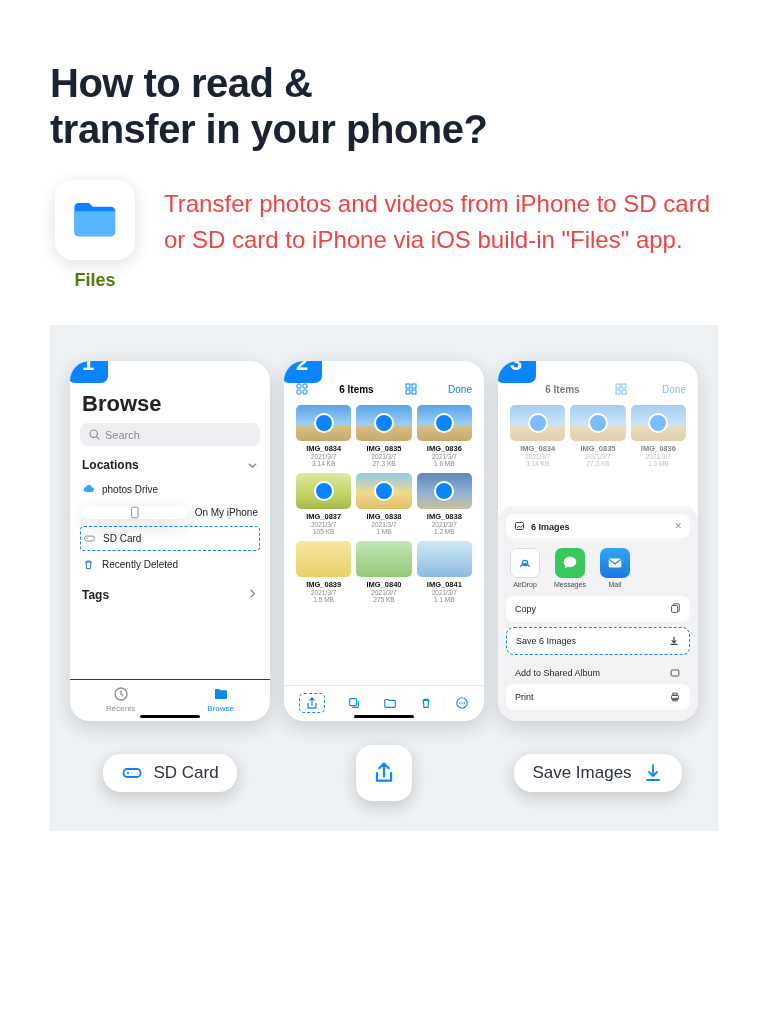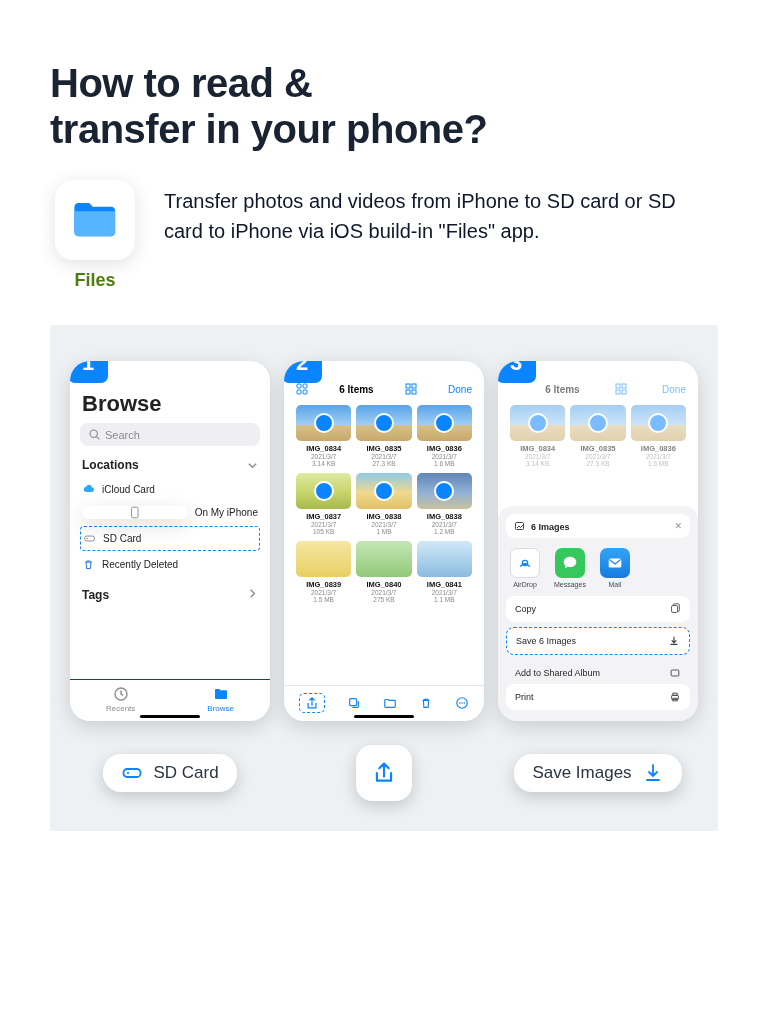--- a/index.html
+++ b/index.html
@@ -4,21 +4,21 @@
 <style>
   * { box-sizing: border-box; margin: 0; padding: 0; font-family: -apple-system, "Helvetica Neue", Arial, sans-serif; }
   body { width:768px; height:1024px; background:#fff; overflow:hidden; }
   .page { padding:60px 50px 40px 50px; }
   h1 { font-size:40px; font-weight:800; color:#1a2332; line-height:1.15; letter-spacing:-0.5px;}
   .intro-row { display:flex; align-items:flex-start; gap:24px; margin-top:28px;}
   .files-icon-block { text-align:center; width:90px;}
   .files-icon { width:80px; height:80px; border-radius:18px; background:#fff; box-shadow:0 4px 18px rgba(0,0,0,.12); display:flex; align-items:center; justify-content:center; margin:0 auto;}
   .files-icon svg{width:52px;height:52px;}
   .files-label { margin-top:10px; font-weight:700; font-size:18px; color:#4d7c0f;}
-  .intro-text { flex:1; font-size:20px; line-height:1.5; color:#0f172a; padding-top:6px;}
+  .intro-text { flex:1; font-size:24px; line-height:1.5; color:#ef4444; padding-top:6px;}
   .stage { margin-top:34px; background:#eef1f4; border-radius:2px; padding:36px 20px 30px 20px; position:relative;}
   .phones { display:flex; gap:14px; justify-content:space-between;}
   .phone { flex:1; background:#fff; border-radius:20px; box-shadow:0 6px 20px rgba(0,0,0,.15); position:relative; height:360px; overflow:hidden;}
   .badge { position:absolute; top:-18px; left:-2px; width:40px; height:40px; background:#0a84ff; color:#fff; font-weight:700; font-size:22px; border-radius:7px; display:flex; align-items:center; justify-content:center; z-index:3;}
   .phone-inner{ padding:10px 10px 0 10px; font-size:9px; color:#222; height:100%; position:relative;}
   .browse-title{font-size:22px; font-weight:700; margin:20px 0 6px 2px;}
   .search{ background:#efeff3; border-radius:8px; padding:5px 8px; color:#8a8a8e; font-size:11px; display:flex; align-items:center; gap:4px;}
   .loc-hdr{display:flex; justify-content:space-between; align-items:center; font-size:12px; font-weight:600; margin:12px 2px 6px;}
   .loc-item{display:flex; align-items:center; gap:7px; font-size:10px; padding:5px 2px;}
   .ic{width:13px;height:13px;display:inline-block;}
@@ -101,21 +101,21 @@
           <div class="loc-hdr">
             <span>Locations</span>
             <svg width="11" height="11" viewBox="0 0 12 12">
                 <path d="M2 4l4 4 4-4" fill="none" stroke="#8e8e93" stroke-width="1.6"></path>
               </svg>
           </div>
           <div class="loc-item">
             <svg class="ic cloud" viewBox="0 0 16 16">
                 <path fill="currentColor" d="M12 11H5a3 3 0 010-6c.3-1.6 1.7-3 3.5-3 1.9 0 3.4 1.5 3.5 3.3A2.4 2.4 0 0112 11z"></path>
               </svg>
-            <span>iCloud Card</span>
+            <span>photos Drive</span>
           </div>
           <div class="loc-item">
             <svg class="ic phone" viewBox="0 0 16 16">
                 <rect x="4" y="1.5" width="8" height="13" rx="1.5" fill="none" stroke="currentColor" stroke-width="1.2"></rect>
               </svg>
             <span>On My iPhone</span>
           </div>
           <div class="highlight-box">
             <div class="loc-item" style="padding:2px 0">
               <svg class="ic drive" viewBox="0 0 16 16">

